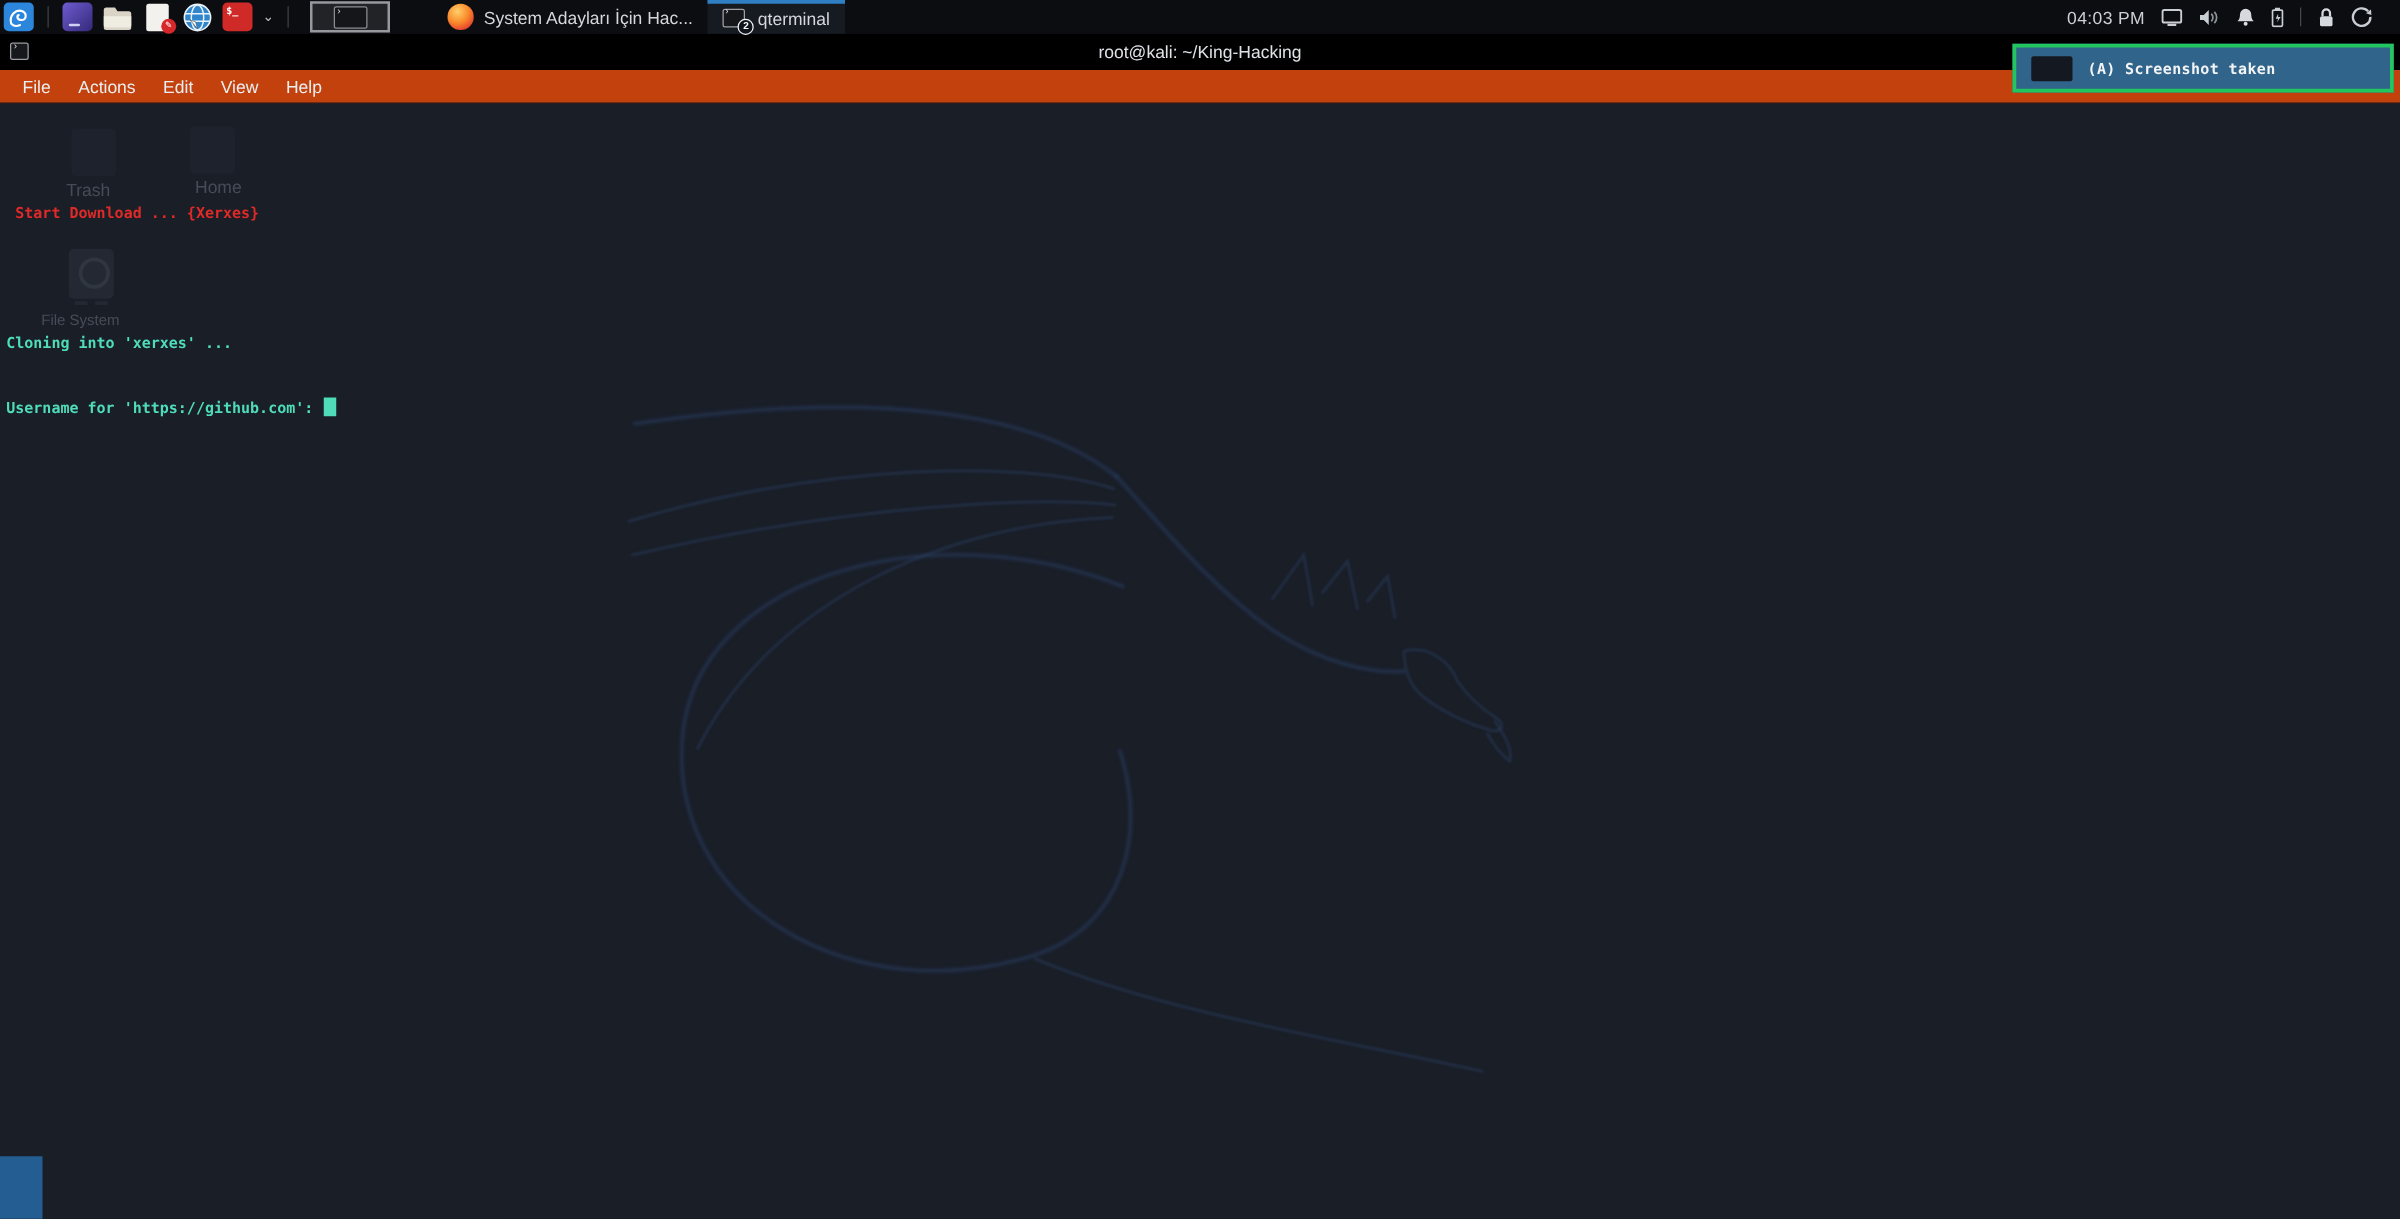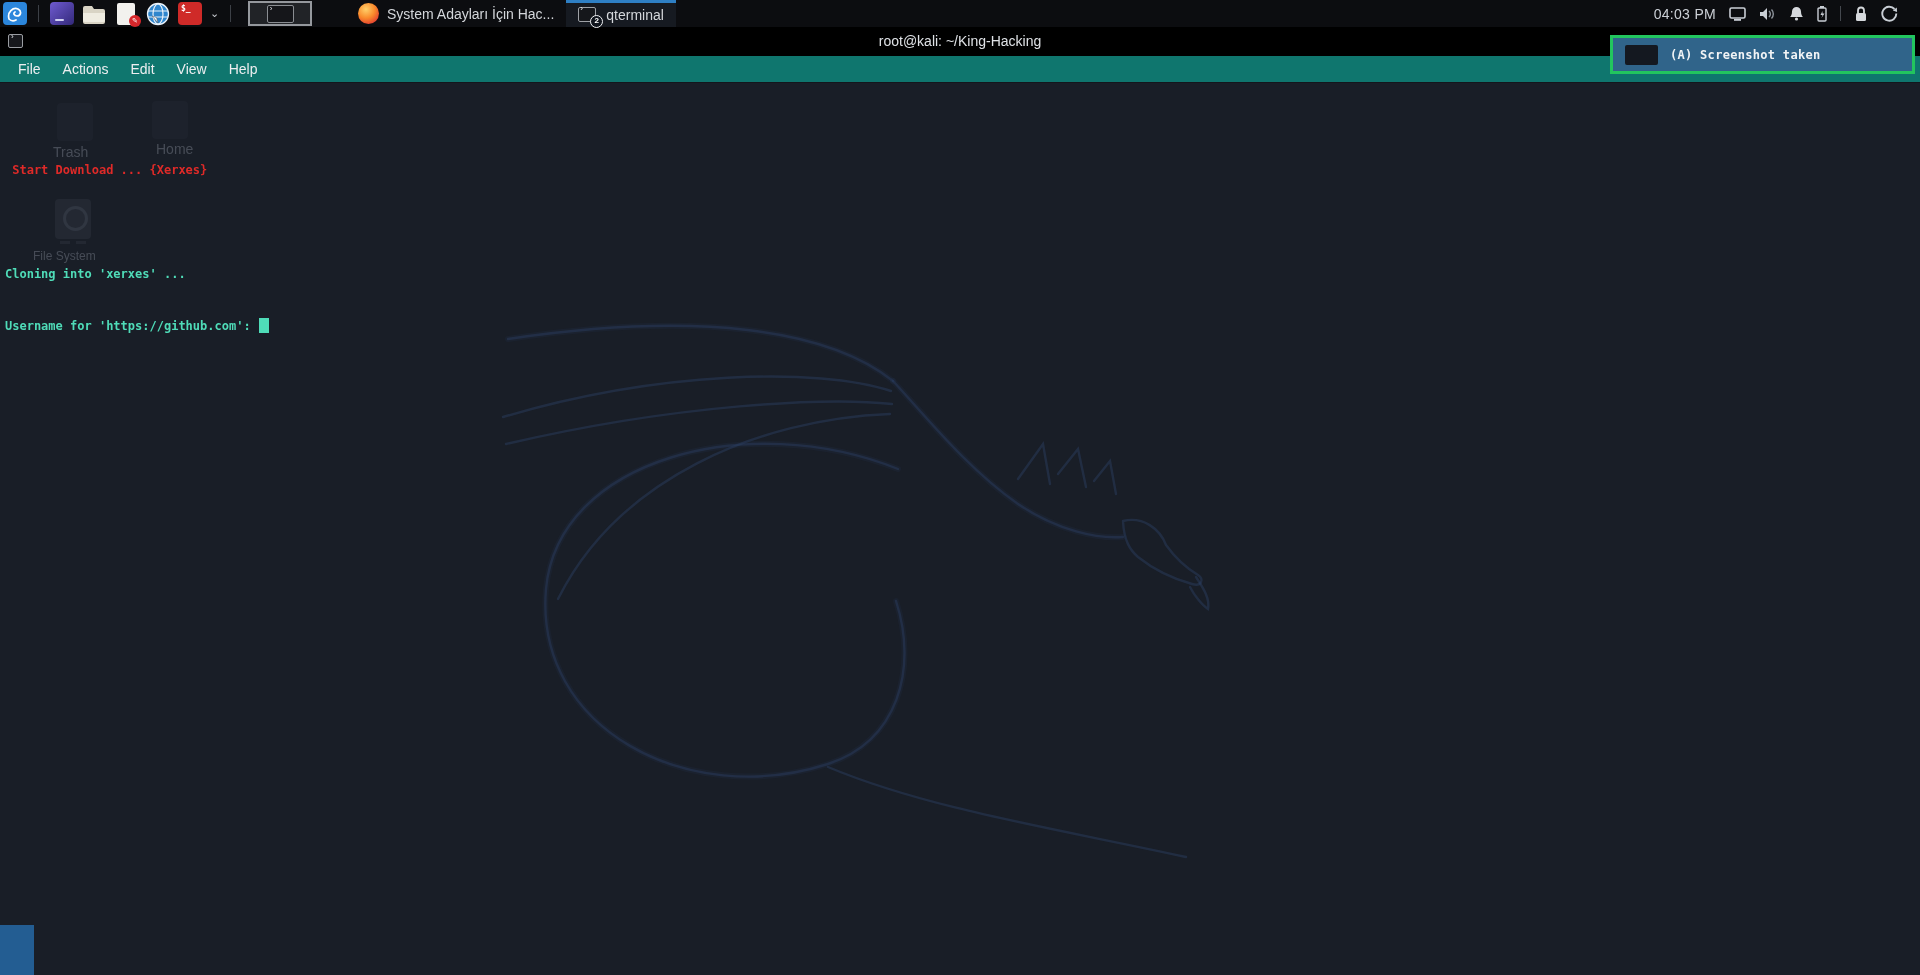--- a/index.html
+++ b/index.html
@@ -39,21 +39,21 @@
   
   .window { position:absolute; left:0; top:27px; width:1920px; height:948px; background:#171b23; }
   .titlebar { position:absolute; left:0; top:0; width:100%; height:29px; background:#000000; }
   .title { position:absolute; left:0; right:0; top:6px; text-align:center; color:#dfe2e6; font-size:14px; }
   .tb-icon { position:absolute; left:8px; top:7px; width:15px; height:14px; background:#17181c; border:1px solid #9a9da2; border-radius:2px; }
   .tb-icon::before { content:"›"; position:absolute; top:-3px; left:2px; color:#dfe2e6; font-size:8px; }
   .win-controls { position:absolute; right:4px; top:9px; display:flex; gap:9px; align-items:center; }
   .maxbox { width:10px; height:10px; border:2px solid #cfd2d6; }
   .closex { color:#d7dade; font-size:14px; font-weight:bold; line-height:12px; }
 
-  .menubar { position:absolute; left:0; top:29px; width:100%; height:27px; background:#0f766e; display:flex; align-items:center; padding-left:7px; border-bottom:1px solid #14161c; }
+  .menubar { position:absolute; left:0; top:29px; width:100%; height:27px; background:#c2410c; display:flex; align-items:center; padding-left:7px; border-bottom:1px solid #14161c; }
   .menubar span { color:#eceef0; font-size:14px; padding:0 11px; }
 
   .content { position:absolute; left:0; top:56px; width:100%; bottom:0; background:#191e27; overflow:hidden; }
 
   
   .dico { position:absolute; opacity:.14; }
   .dlabel { position:absolute; font-size:14px; color:rgba(175,182,195,.30); }
   .drive { width:36px; height:40px; background:#2c313c; border-radius:4px; position:relative; opacity:.55;}
   .drive::before { content:""; position:absolute; left:8px; top:7px; width:19px; height:19px; border:3px solid #434a57; border-radius:50%; }
   .drive::after { content:""; position:absolute; left:5px; bottom:-5px; width:10px; height:3px; background:#2c313c; box-shadow:16px 0 0 #2c313c; }

